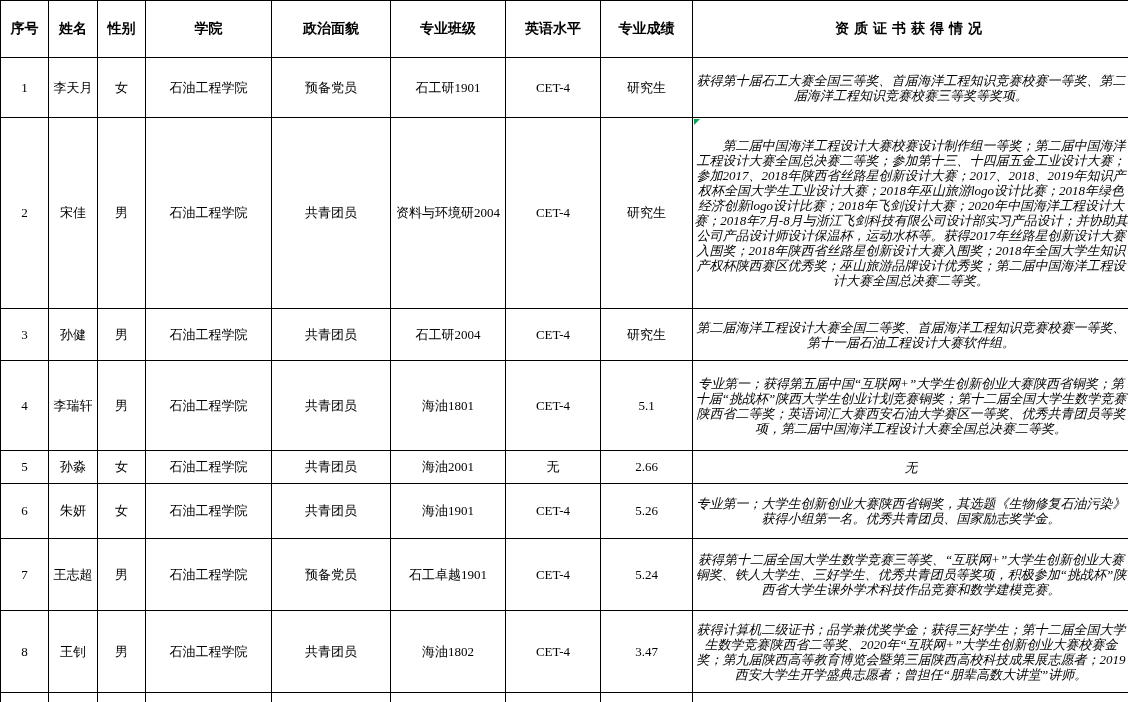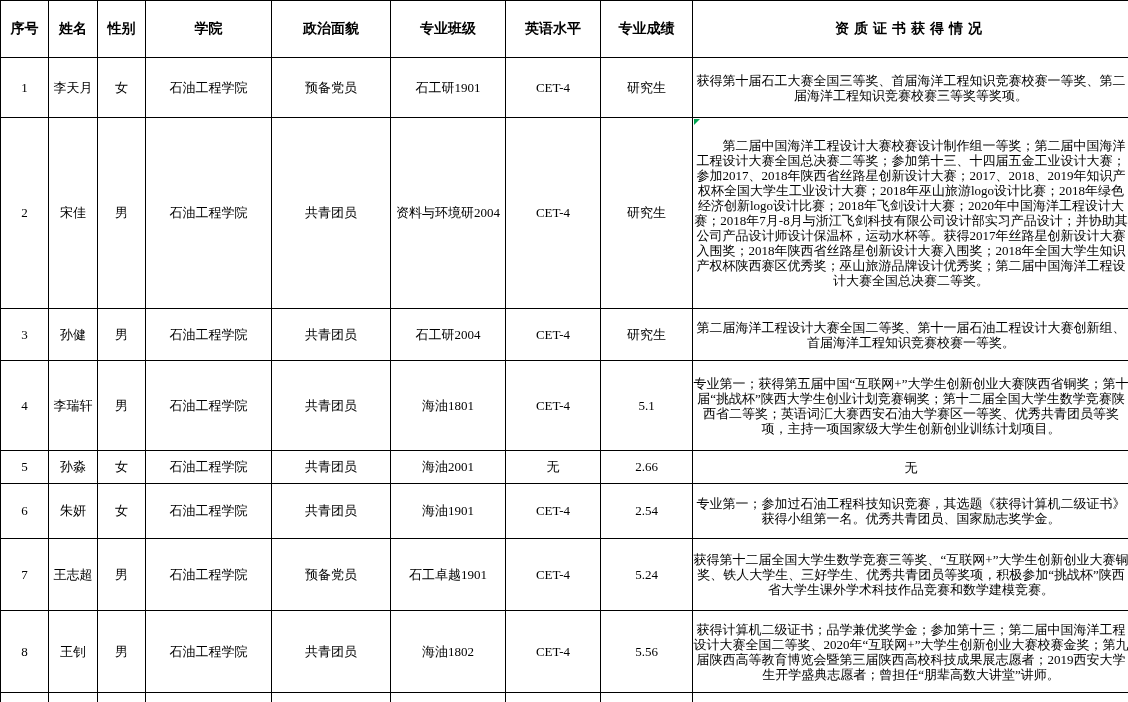--- a/index.html
+++ b/index.html
@@ -36,20 +36,21 @@
   th.cert-head { letter-spacing: 5px; }
   td.cert-cell {
     text-align: left;
     vertical-align: middle;
     padding: 1px 2px 1px 3px;
     line-height: 15px;
     font-size: 12.5px;
     white-space: pre-wrap;
     word-break: break-all;
     position: relative;
+    font-style: italic;
   }
   td.clip-cell { white-space: nowrap; }
   
   tr.hdr   { height: 57px; }
   tr.r1    { height: 60px; }
   tr.r2    { height: 191px; }
   tr.r3    { height: 52px; }
   tr.r4    { height: 90px; }
   tr.r5    { height: 33px; }
   tr.r6    { height: 55px; }
@@ -123,33 +124,33 @@
 
   <tr class="r3">
     <td>3</td>
     <td>孙健</td>
     <td>男</td>
     <td>石油工程学院</td>
     <td>共青团员</td>
     <td>石工研2004</td>
     <td>CET-4</td>
     <td>研究生</td>
-    <td class="cert-cell">第二届海洋工程设计大赛全国二等奖、第十一届石油工程设计大赛创新组、首届海洋工程知识竞赛校赛一等奖。</td>
+    <td class="cert-cell">第二届海洋工程设计大赛全国二等奖、首届海洋工程知识竞赛校赛一等奖、第十一届石油工程设计大赛软件组。</td>
   </tr>
 
   <tr class="r4">
     <td>4</td>
     <td>李瑞轩</td>
     <td>男</td>
     <td>石油工程学院</td>
     <td>共青团员</td>
     <td>海油1801</td>
     <td>CET-4</td>
     <td>5.1</td>
-    <td class="cert-cell">专业第一；获得第五届中国“互联网+”大学生创新创业大赛陕西省铜奖；第十届“挑战杯”陕西大学生创业计划竞赛铜奖；第十二届全国大学生数学竞赛陕西省二等奖；英语词汇大赛西安石油大学赛区一等奖、优秀共青团员等奖项，主持一项国家级大学生创新创业训练计划项目。</td>
+    <td class="cert-cell">专业第一；获得第五届中国“互联网+”大学生创新创业大赛陕西省铜奖；第十届“挑战杯”陕西大学生创业计划竞赛铜奖；第十二届全国大学生数学竞赛陕西省二等奖；英语词汇大赛西安石油大学赛区一等奖、优秀共青团员等奖项，第二届中国海洋工程设计大赛全国总决赛二等奖。</td>
   </tr>
 
   <tr class="r5">
     <td>5</td>
     <td>孙淼</td>
     <td>女</td>
     <td>石油工程学院</td>
     <td>共青团员</td>
     <td>海油2001</td>
     <td>无</td>
@@ -158,22 +159,22 @@
   </tr>
 
   <tr class="r6">
     <td>6</td>
     <td>朱妍</td>
     <td>女</td>
     <td>石油工程学院</td>
     <td>共青团员</td>
     <td>海油1901</td>
     <td>CET-4</td>
-    <td>2.54</td>
-    <td class="cert-cell">专业第一；参加过石油工程科技知识竞赛，其选题《获得计算机二级证书》获得小组第一名。优秀共青团员、国家励志奖学金。</td>
+    <td>5.26</td>
+    <td class="cert-cell">专业第一；大学生创新创业大赛陕西省铜奖，其选题《生物修复石油污染》获得小组第一名。优秀共青团员、国家励志奖学金。</td>
   </tr>
 
   <tr class="r7">
     <td>7</td>
     <td>王志超</td>
     <td>男</td>
     <td>石油工程学院</td>
     <td>预备党员</td>
     <td>石工卓越1901</td>
     <td>CET-4</td>
@@ -182,22 +183,22 @@
   </tr>
 
   <tr class="r8">
     <td>8</td>
     <td>王钊</td>
     <td>男</td>
     <td>石油工程学院</td>
     <td>共青团员</td>
     <td>海油1802</td>
     <td>CET-4</td>
-    <td>5.56</td>
-    <td class="cert-cell">获得计算机二级证书；品学兼优奖学金；参加第十三；第二届中国海洋工程设计大赛全国二等奖、2020年“互联网+”大学生创新创业大赛校赛金奖；第九届陕西高等教育博览会暨第三届陕西高校科技成果展志愿者；2019西安大学生开学盛典志愿者；曾担任“朋辈高数大讲堂”讲师。</td>
+    <td>3.47</td>
+    <td class="cert-cell">获得计算机二级证书；品学兼优奖学金；获得三好学生；第十二届全国大学生数学竞赛陕西省二等奖、2020年“互联网+”大学生创新创业大赛校赛金奖；第九届陕西高等教育博览会暨第三届陕西高校科技成果展志愿者；2019西安大学生开学盛典志愿者；曾担任“朋辈高数大讲堂”讲师。</td>
   </tr>
 
   <tr class="r9">
     <td></td>
     <td></td>
     <td></td>
     <td></td>
     <td></td>
     <td></td>
     <td></td>

